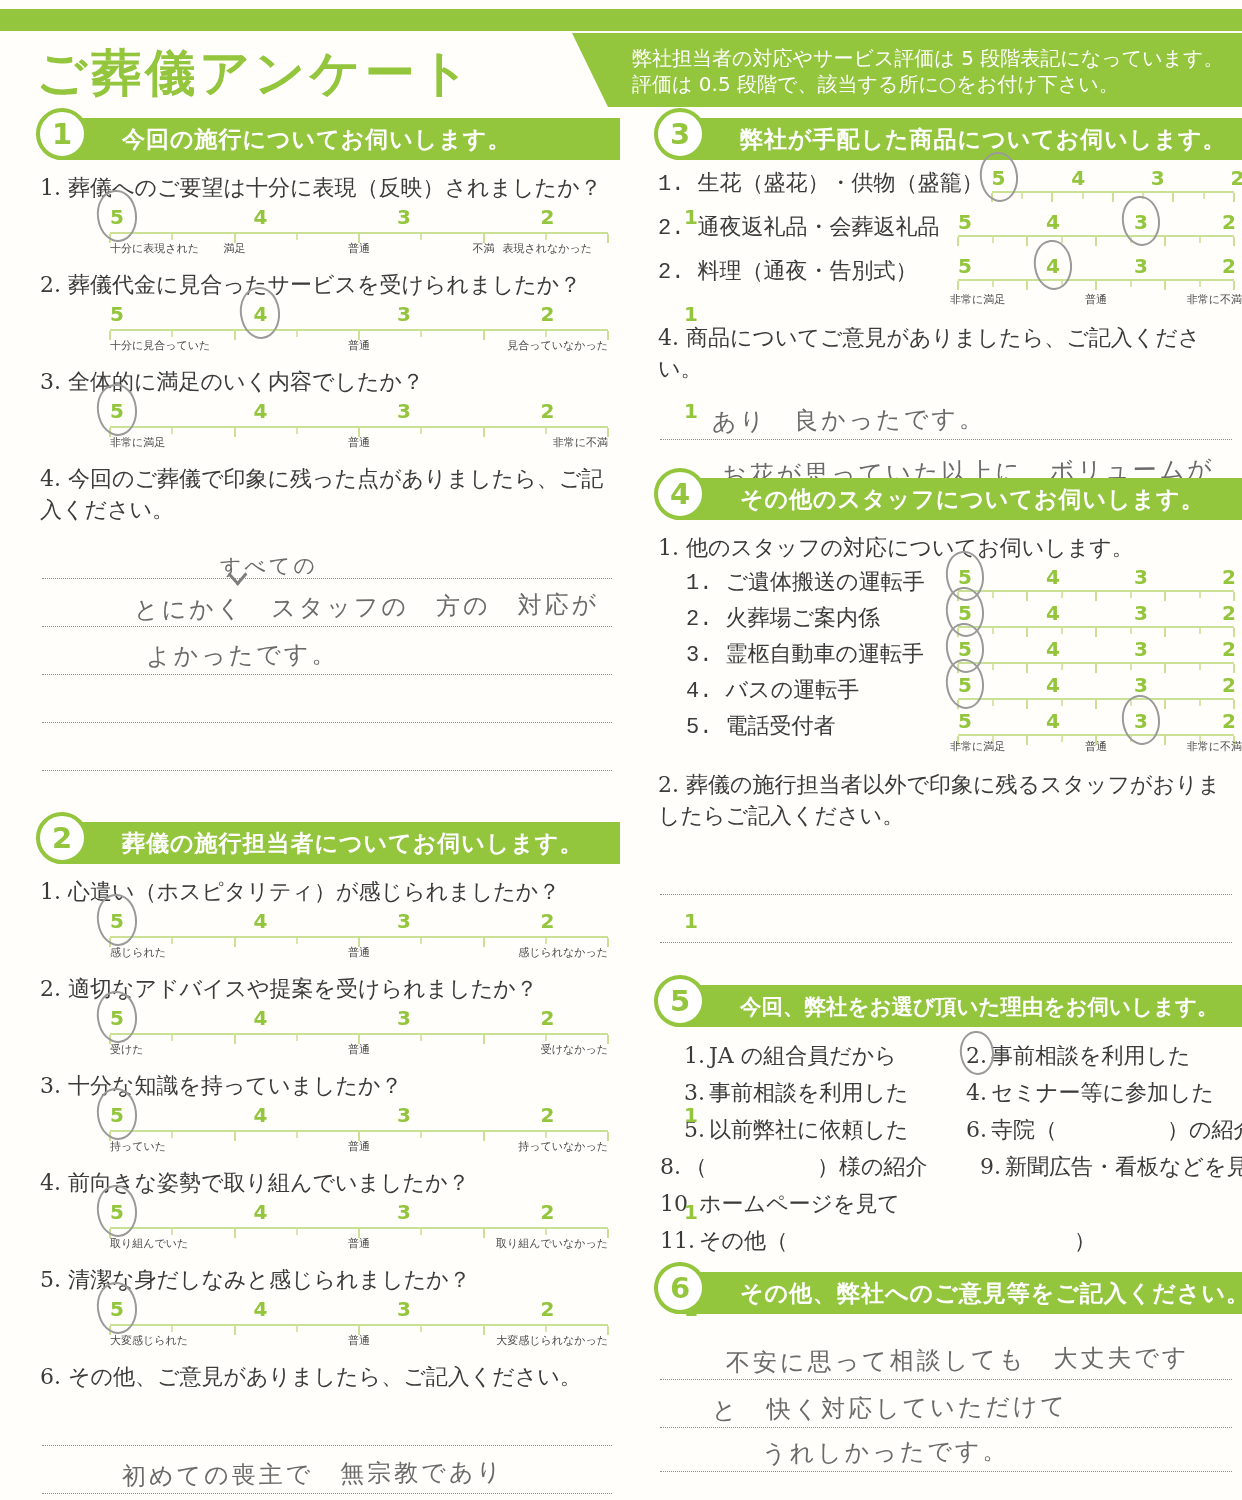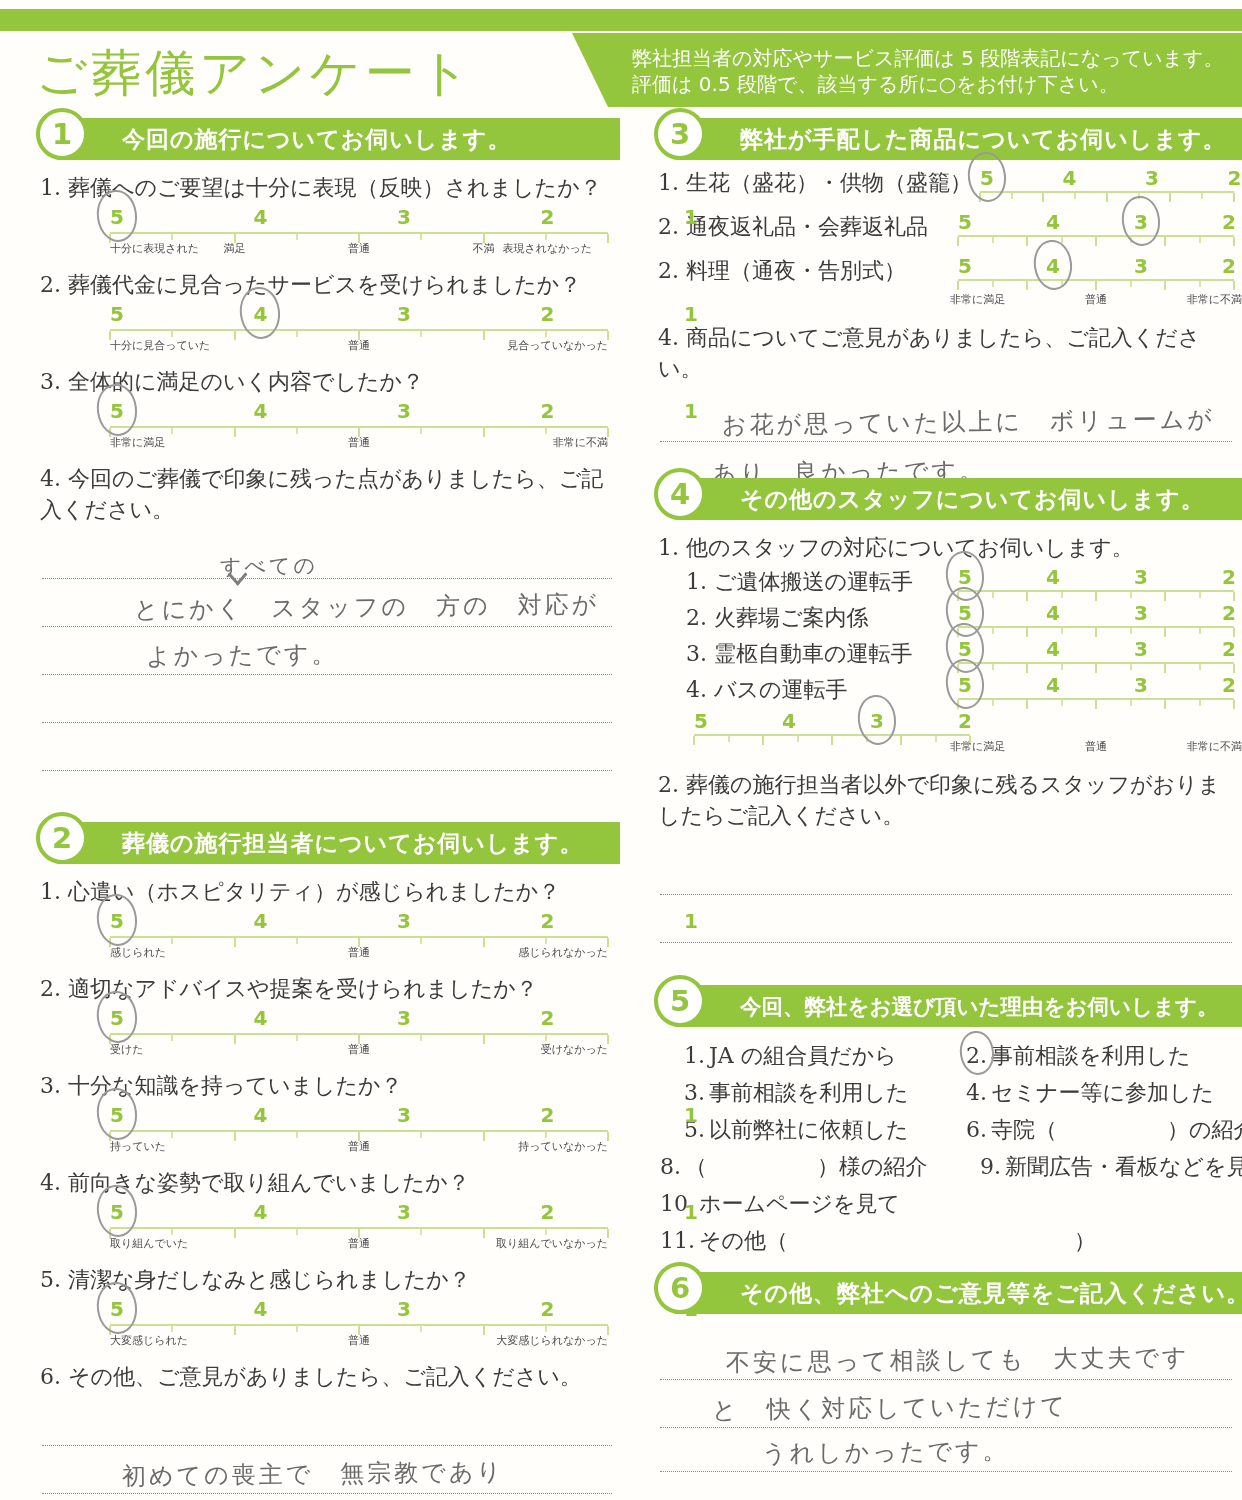--- a/index.html
+++ b/index.html
@@ -10,21 +10,21 @@
     --pencil:#6a6a6a;
     --circle:#9a9a9a;
   }
   *{margin:0;padding:0;box-sizing:border-box;}
   body{background:#e8e8e8;font-family:"DejaVu Serif","Liberation Serif",serif;}
   .page{position:relative;width:1242px;height:1500px;background:#fffefa;overflow:hidden;margin:0 auto;}
 
   
   .topstrip{position:absolute;top:9px;left:0;width:100%;height:22px;background:var(--green);}
   .pagetitle{position:absolute;top:40px;left:36px;font-family:"DejaVu Sans","Liberation Sans",sans-serif;
-    font-weight:normal;font-size:50px;letter-spacing:4px;color:var(--green);}
+    font-weight:bold;font-size:50px;letter-spacing:4px;color:var(--green);}
   .notebox{position:absolute;top:33px;left:572px;width:670px;height:74px;background:var(--green);
     clip-path:polygon(0 0,100% 0,100% 100%,36px 100%);padding:12px 10px 0 60px;}
   .notebox p{color:#fff;font-family:"DejaVu Sans","Liberation Sans",sans-serif;font-size:20px;line-height:26px;}
 
   
   .section{position:absolute;}
   .sec-head{position:relative;height:56px;margin-bottom:2px;}
   .sec-bar{position:absolute;left:28px;right:0;top:10px;height:42px;background:var(--green);
     display:flex;align-items:center;padding-left:64px;}
   .sec-bar span{color:#fff;font-family:"DejaVu Sans","Liberation Sans",sans-serif;font-weight:bold;font-size:23px;letter-spacing:1px;white-space:nowrap;}
@@ -64,21 +64,21 @@
   .writing{margin:6px 10px 0 12px;}
   .wline{position:relative;height:48px;border-bottom:1.5px dotted #8d8d8d;}
   .hand{position:absolute;bottom:3px;font-family:"DejaVu Sans","Liberation Sans",sans-serif;
     color:var(--pencil);font-size:24px;letter-spacing:3px;white-space:nowrap;transform:rotate(-0.7deg);}
   .hand.small{font-size:21px;}
   .caret-mark{position:absolute;left:188px;top:-12px;width:15px;height:15px;
     border-left:3px solid #7d7d7d;border-bottom:3px solid #7d7d7d;transform:rotate(-50deg) skewX(-8deg);}
 
   
   .item-row{display:flex;align-items:flex-start;margin:0 0 0 10px;}
-  .item-row .item-label{flex:1;font-size:22px;color:var(--ink);padding-top:2px;white-space:nowrap;}
+  .item-row .item-label{flex:1;font-size:22px;color:var(--ink);padding-top:2px;white-space:nowrap;font-family:Liberation Mono, monospace;}
   .item-row .scale-wrap{width:292px;}
   .s4 .item-row{margin-left:38px;}
   .mini-labels-row{display:flex;margin-left:10px;}
   .mini-labels-row .spacer{flex:1;}
   .mini-labels-row .mlabels{width:292px;position:relative;height:20px;margin-top:-6px;}
   .mlabels span{position:absolute;top:0;font-family:"DejaVu Sans","Liberation Sans",sans-serif;font-size:11px;color:#4a4a4a;white-space:nowrap;}
 
   
   .opts{display:grid;grid-template-columns:306px 1fr;row-gap:7px;margin:10px 0 0 12px;}
   .opt{font-size:22px;color:var(--ink);white-space:nowrap;padding-left:24px;}
@@ -471,25 +471,25 @@
       <div class="spacer"></div>
       <div class="mlabels">
         <span class="ca0">非常に満足</span>
         <span class="ca1">普通</span>
         <span class="ca2">非常に不満</span>
       </div>
     </div>
 
     <div class="q tight">4. 商品についてご意見がありましたら、ご記入ください。</div>
     <div class="writing">
+      <div class="wline" style="height:50px">
+        <span class="hand" style="left:52px">あり　良かったです。</span>
+      </div>
       <div class="wline" style="height:52px">
         <span class="hand" style="left:62px">お花が思っていた以上に　ボリュームが</span>
-      </div>
-      <div class="wline" style="height:50px">
-        <span class="hand" style="left:52px">あり　良かったです。</span>
       </div>
     </div>
   </div>
 
   <div class="section s4">
     <div class="sec-head">
       <div class="sec-badge">
           <span>4</span>
         </div>
       <div class="sec-bar">
@@ -597,20 +597,21 @@
                 <i class="tick" style="left: 75%;"></i>
                 <i class="tick minor" style="left: 87.5%;"></i>
                 <i class="tick" style="left: 100%;"></i>
               </div>
         </div>
       </div>
         </div>
     </div>
 
     <div class="item-row">
+      <span class="item-label">5. 電話受付者</span>
       <div class="scale-wrap">
           <div class="scale mini" style="height:36px">
         <div class="rail">
           <span class="snum cnum p0">5</span>
           <span class="snum cnum p1">4</span>
           <span class="snum cnum p2 circled">3</span>
           <span class="snum cnum p3">2</span>
           
           <div class="line">
                 <i class="tick" style="left: 0%;"></i>

